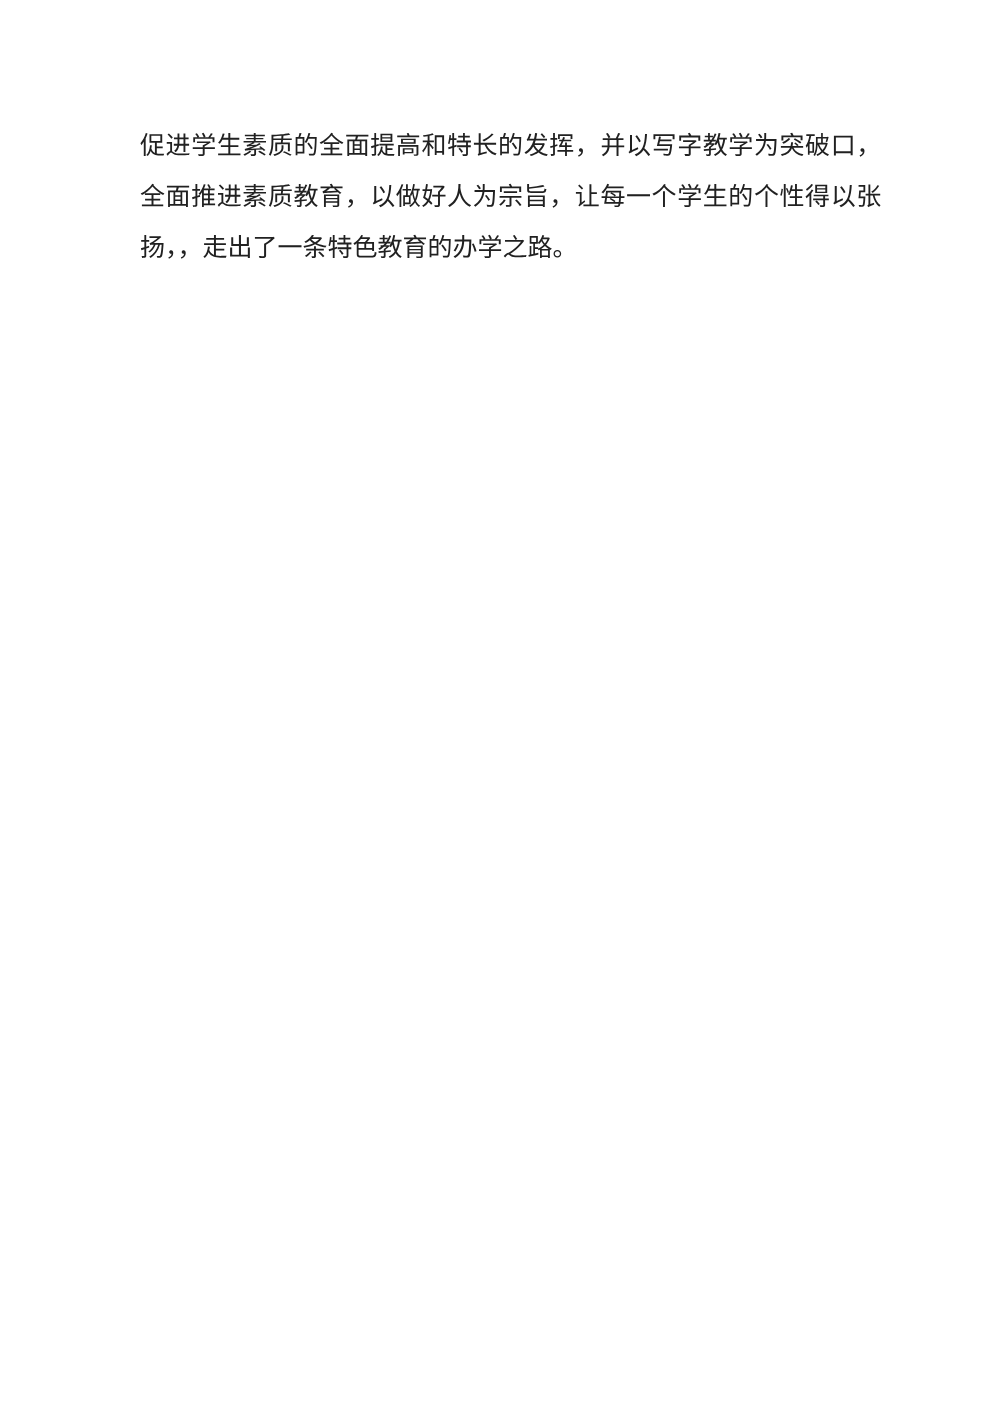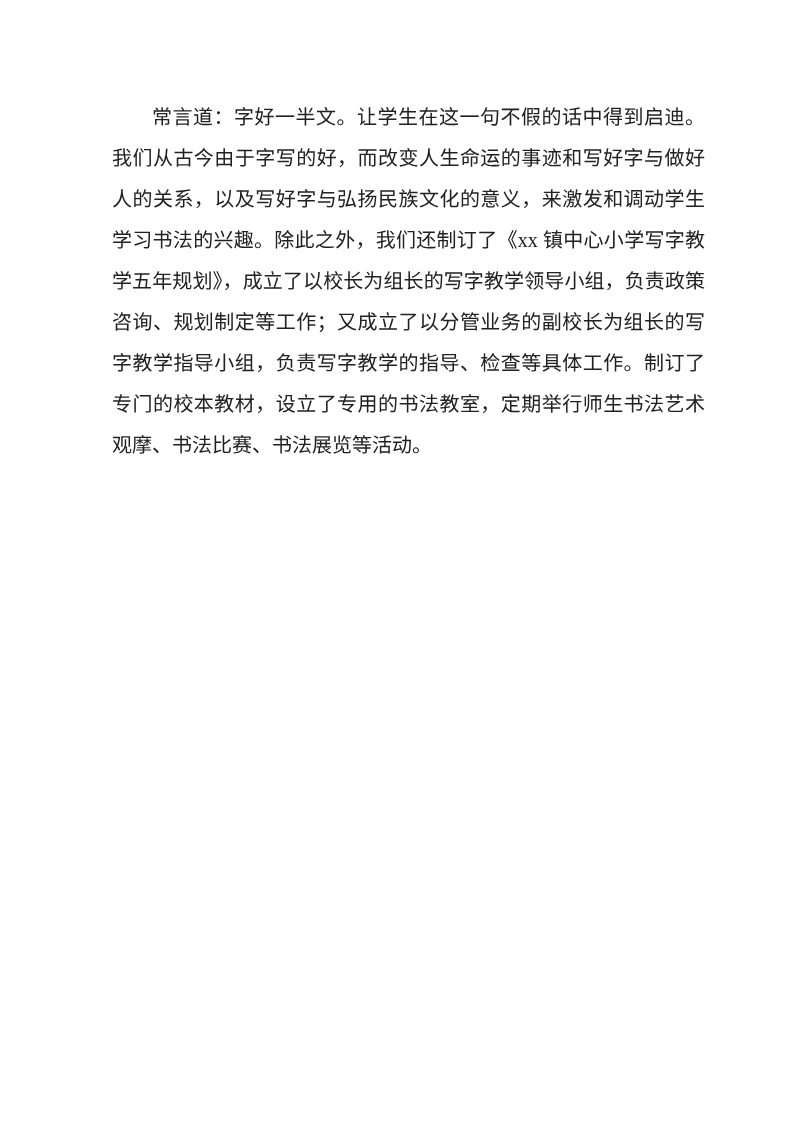--- a/index.html
+++ b/index.html
@@ -34,17 +34,17 @@
     font-size: 20px;
     line-height: 41px;
     font-weight: normal;
     text-indent: 2em;
   }
 </style>
 </head>
 <body>
 
 <div class="page">
+  <p class="doc-par">促进学生素质的全面提高和特长的发挥，并以写字教学为突破口，全面推进素质教育，以做好人为宗旨，让每一个学生的个性得以张扬，，走出了一条特色教育的办学之路。</p>
 
 
-  <p class="doc-par indent">常言道：字好一半文。让学生在这一句不假的话中得到启迪。我们从古今由于字写的好，而改变人生命运的事迹和写好字与做好人的关系，以及写好字与弘扬民族文化的意义，来激发和调动学生学习书法的兴趣。除此之外，我们还制订了《xx 镇中心小学写字教学五年规划》，成立了以校长为组长的写字教学领导小组，负责政策咨询、规划制定等工作；又成立了以分管业务的副校长为组长的写字教学指导小组，负责写字教学的指导、检查等具体工作。制订了专门的校本教材，设立了专用的书法教室，定期举行师生书法艺术观摩、书法比赛、书法展览等活动。</p>
 
 </div>
 
 </body></html>

